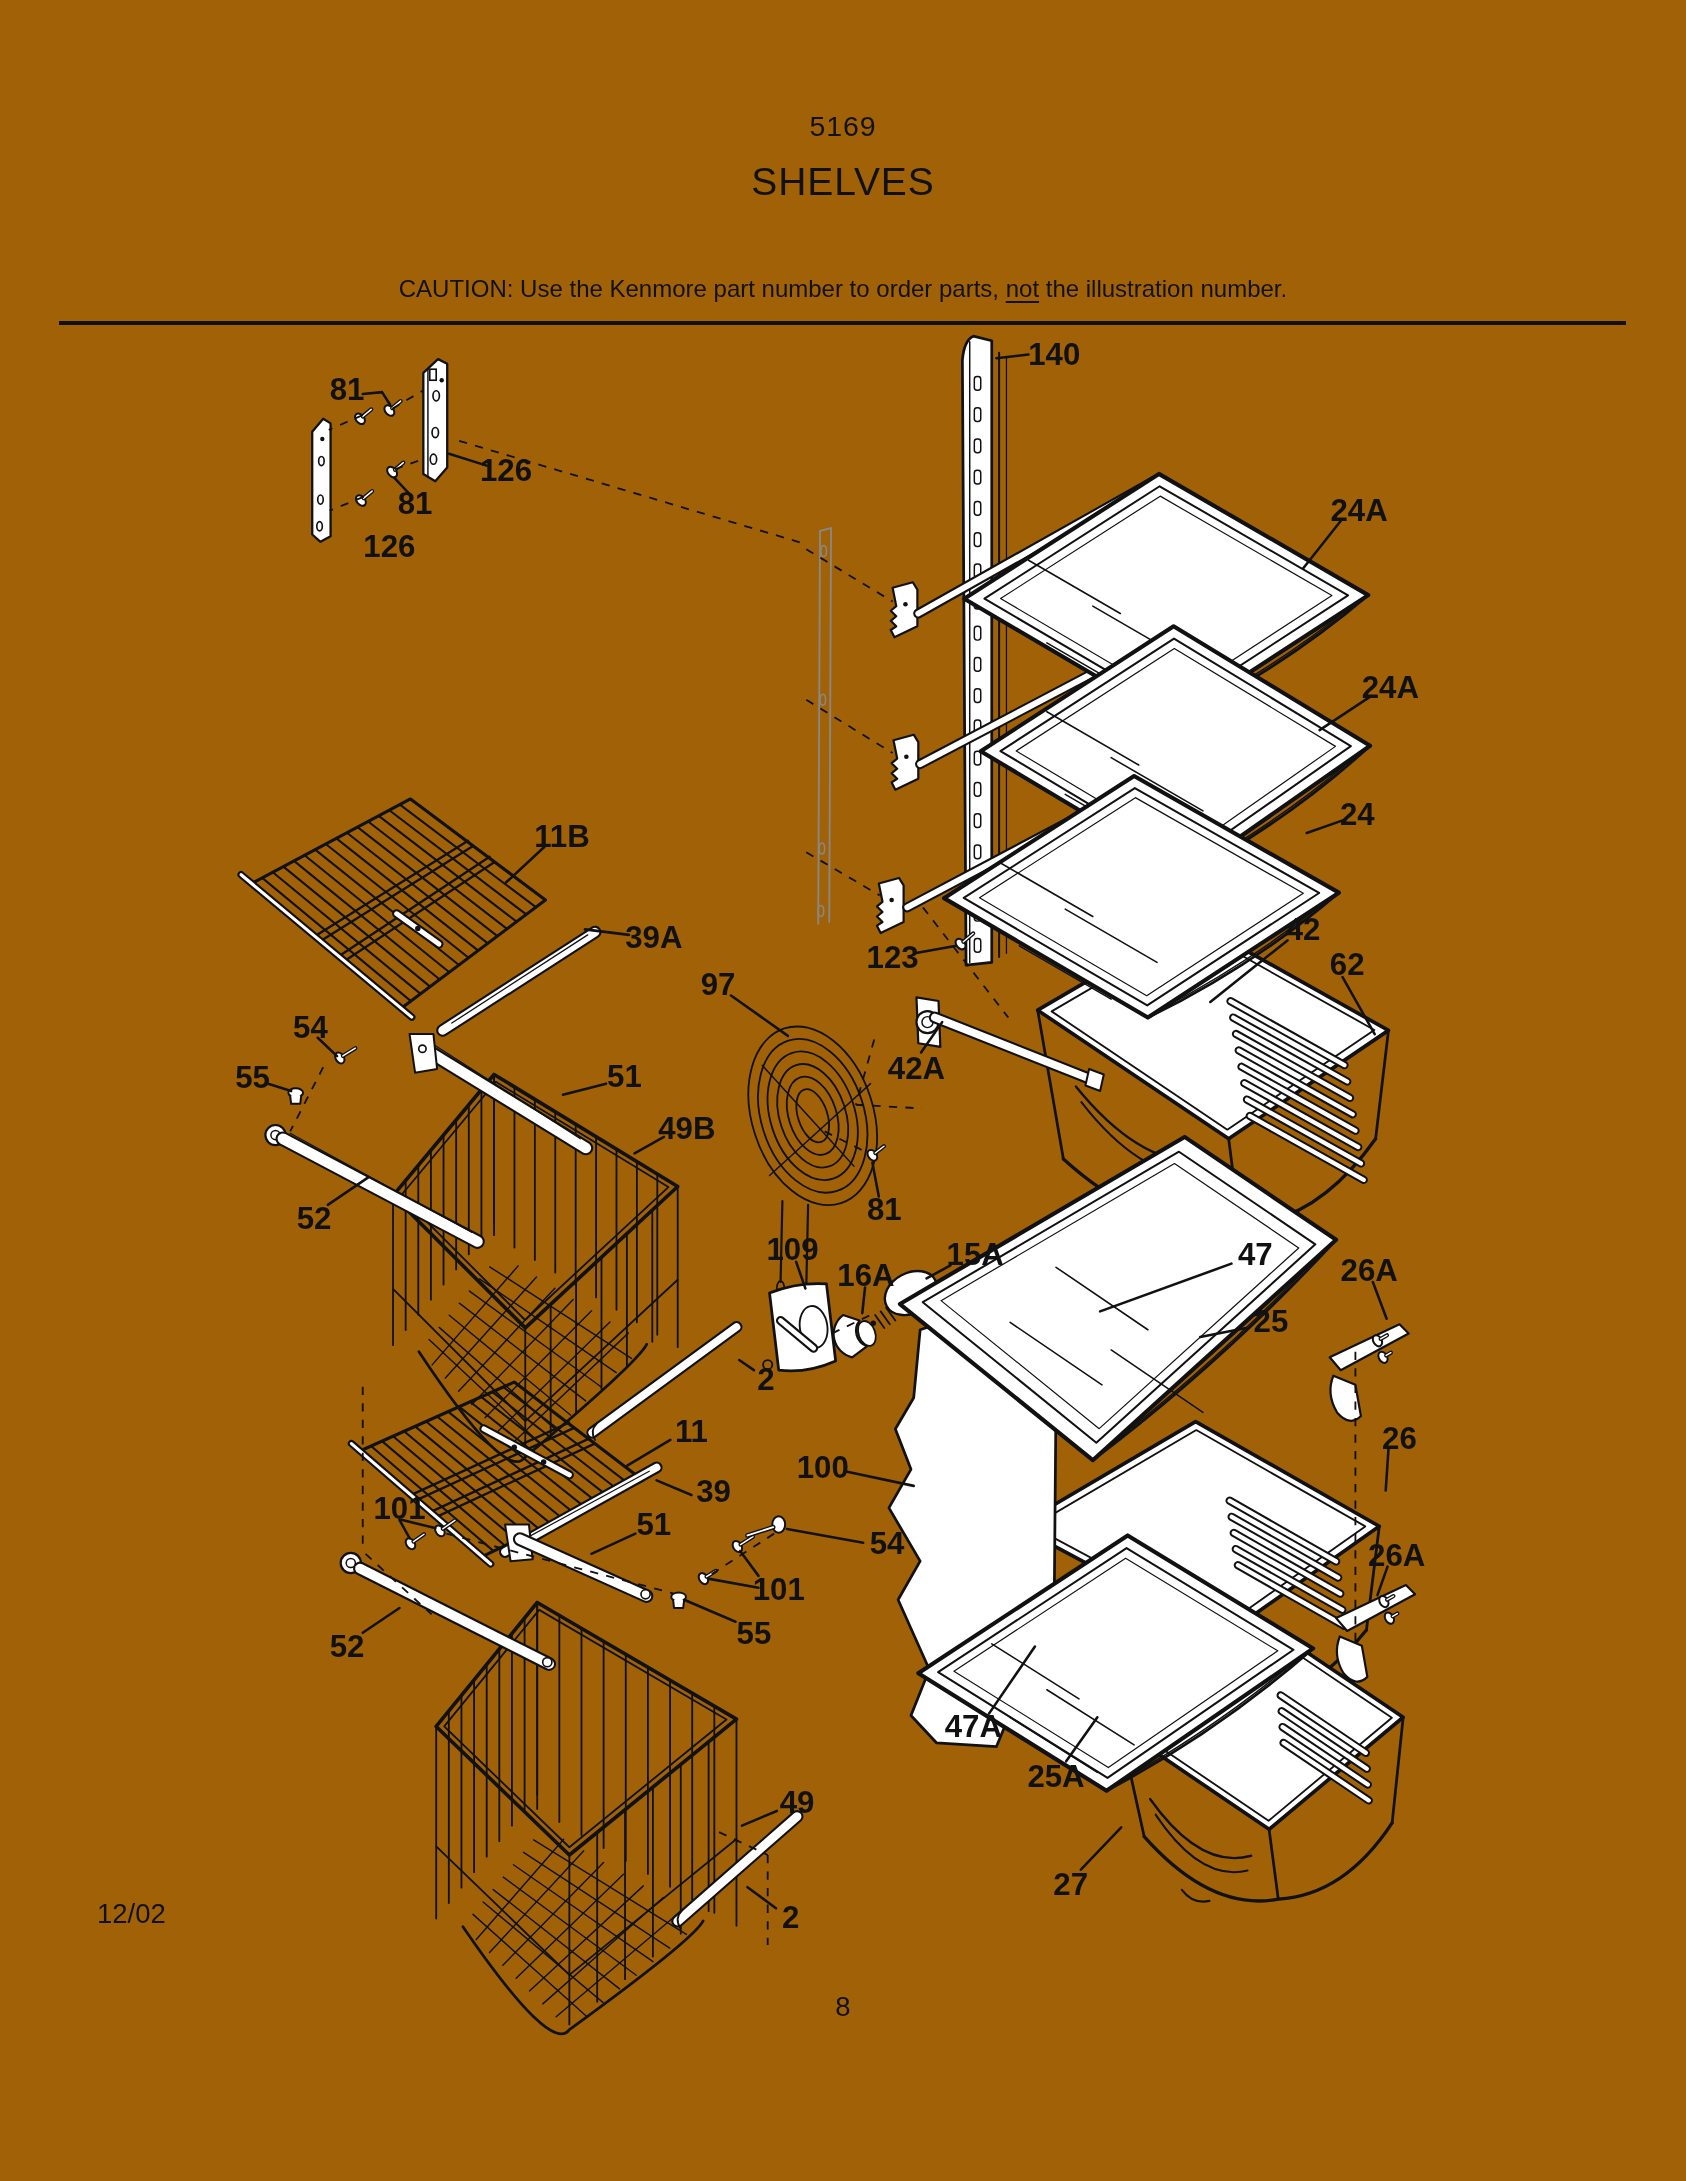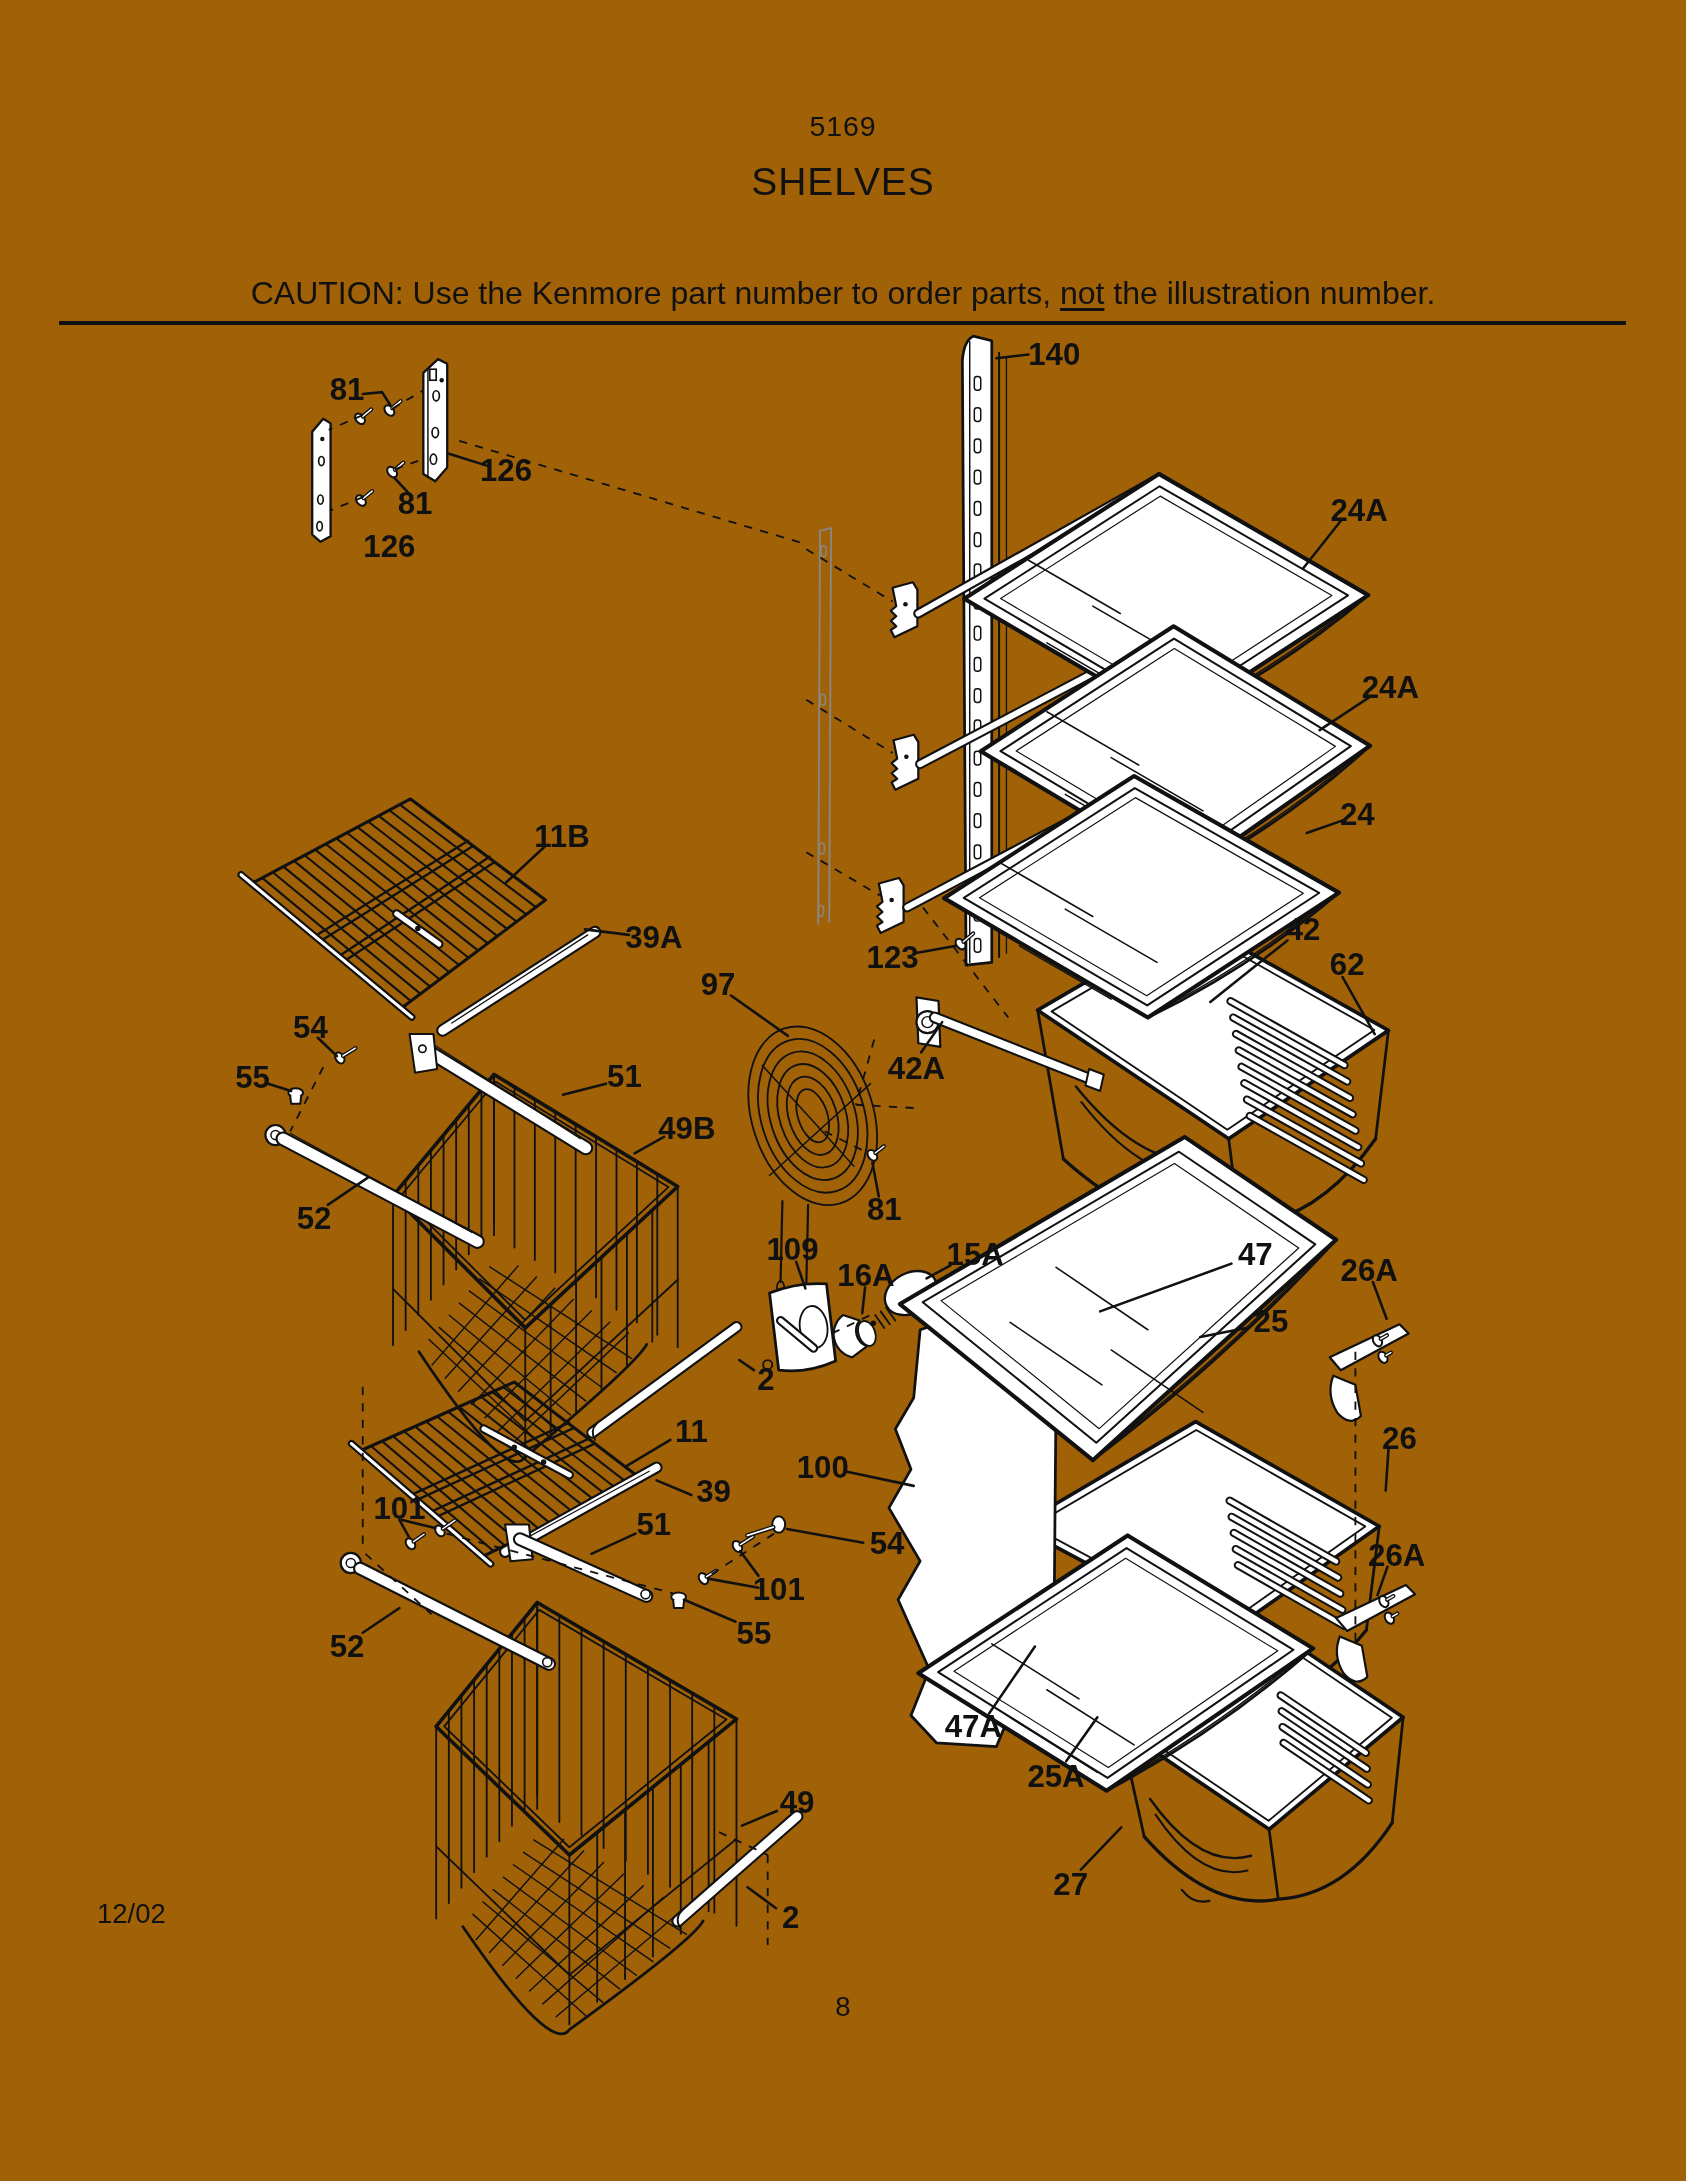--- a/index.html
+++ b/index.html
@@ -1,21 +1,21 @@
 <!DOCTYPE html>
 <html style="font-size:14.7px"><head>
 <meta charset="utf-8">
 <style>
   html,body{margin:0;padding:0;background:#e8e8e8;}
   .page{position:relative;width:1686px;height:2182px;background:#a16207;margin:0 auto;
         font-family:"Liberation Sans", sans-serif;color:#111;overflow:hidden;}
   .hdr{position:absolute;left:0;width:100%;text-align:center;}
   #h-part{top:110px;font-size:28.5px;letter-spacing:0.9px;}
   #h-title{top:160px;font-size:39px;letter-spacing:0.9px;}
-  #h-caution{top:275px;font-size:32px;}
+  #h-caution{top:275px;font-size:24px;}
   #h-caution .u{text-decoration:underline;text-underline-offset:3.7px;}
   .rule{position:absolute;left:59px;top:321px;width:1567px;height:3.7px;background:#111;}
   .ftr{position:absolute;font-size:27.5px;}
   #f-date{left:97px;top:1898px;}
   #f-page{left:0;width:100%;text-align:center;top:1991px;}
   svg#scene{position:absolute;left:0;top:0;width:1686px;height:2182px;}
   text.part-label{font-family:"Liberation Sans",sans-serif;font-weight:700;font-size:34px;fill:#111;}
 </style>
 </head>
 <body>

